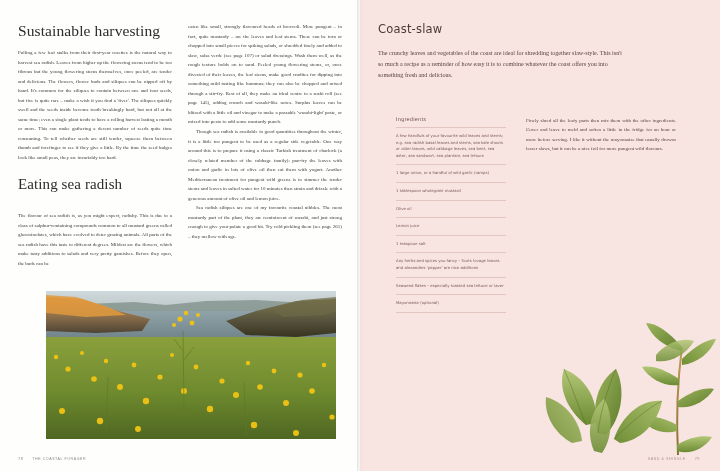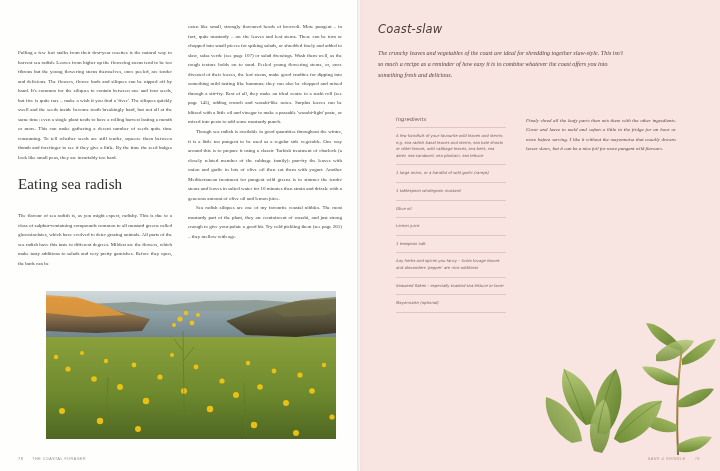--- a/index.html
+++ b/index.html
@@ -92,21 +92,20 @@
   }
   .footer-left .pno { font-size: 3.8px; color: #8d8a86; }
 
   
   .page-right {
     position: relative;
     width: 360px; height: 471px;
     background: #f8e4e1;
     padding: 22px 20px 0 18px;
     overflow: hidden;
-    font-style: italic;
   }
   .r-title {
     font-family: "DejaVu Sans", sans-serif;
     font-size: 11.5px;
     font-weight: 400;
     color: #4a3a36;
     letter-spacing: 0.2px;
     margin-bottom: 12px;
   }
   .r-intro {
@@ -183,20 +182,21 @@
     pointer-events: none;
   }
 </style>
 </head>
 <body>
 
 <div class="spread">
 
   <div class="page-left">
 
+    <div class="l-title">Sustainable harvesting</div>
 
     <div class="left-col blk">
       <p>Pulling a few leaf stalks from their first-year rosettes is the natural way to harvest sea radish. Leaves from higher up the flowering stems tend to be too fibrous but the young flowering stems themselves, once peeled, are tender and delicious. The flowers, flower buds and siliques can be nipped off by hand. It's common for the siliques to contain between one and four seeds, but five is quite rare – make a wish if you find a 'fiver'. The siliques quickly swell and the seeds inside become tooth breakingly hard, but not all at the same time; even a single plant tends to have a rolling harvest lasting a month or more. This can make gathering a decent number of seeds quite time consuming. To tell whether seeds are still tender, squeeze them between thumb and forefinger to see if they give a little. By the time the seed bulges look like small peas, they are invariably too hard.</p>
     </div>
 
     <div class="right-col blk">
       <p>eaten like small, strongly flavoured heads of broccoli. More pungent – in fact, quite mustardy – are the leaves and leaf stems. These can be torn or chopped into small pieces for spiking salads, or shredded finely and added to slaw, salsa verde (see page 107) or salad dressings. Wash them well, as the rough texture holds on to sand. Peeled young flowering stems, or, once divested of their leaves, the leaf stems, make good crudites for dipping into something mild tasting like hummus; they can also be chopped and mixed through a stir-fry. Best of all, they make an ideal centre to a sushi roll (see page 145), adding crunch and wasabi-like notes. Surplus leaves can be blitzed with a little oil and vinegar to make a passable 'wasabi-light' paste, or mixed into pesto to add some mustardy punch.</p>
       <p class="indent">Though sea radish is available in good quantities throughout the winter, it is a little too pungent to be used as a regular side vegetable. One way around this is to prepare it using a classic Turkish treatment of charlock (a closely related member of the cabbage family): pan-fry the leaves with onion and garlic in lots of olive oil then eat them with yogurt. Another Mediterranean treatment for pungent wild greens is to simmer the tender stems and leaves in salted water for 10 minutes then strain and drizzle with a generous amount of olive oil and lemon juice.</p>
       <p class="indent">Sea radish siliques are one of my favourite coastal nibbles. The most mustardy part of the plant, they are reminiscent of wasabi, and just strong enough to give your palate a good hit. Try cold pickling them (see page 261) – they mellow with age.</p>
     </div>

